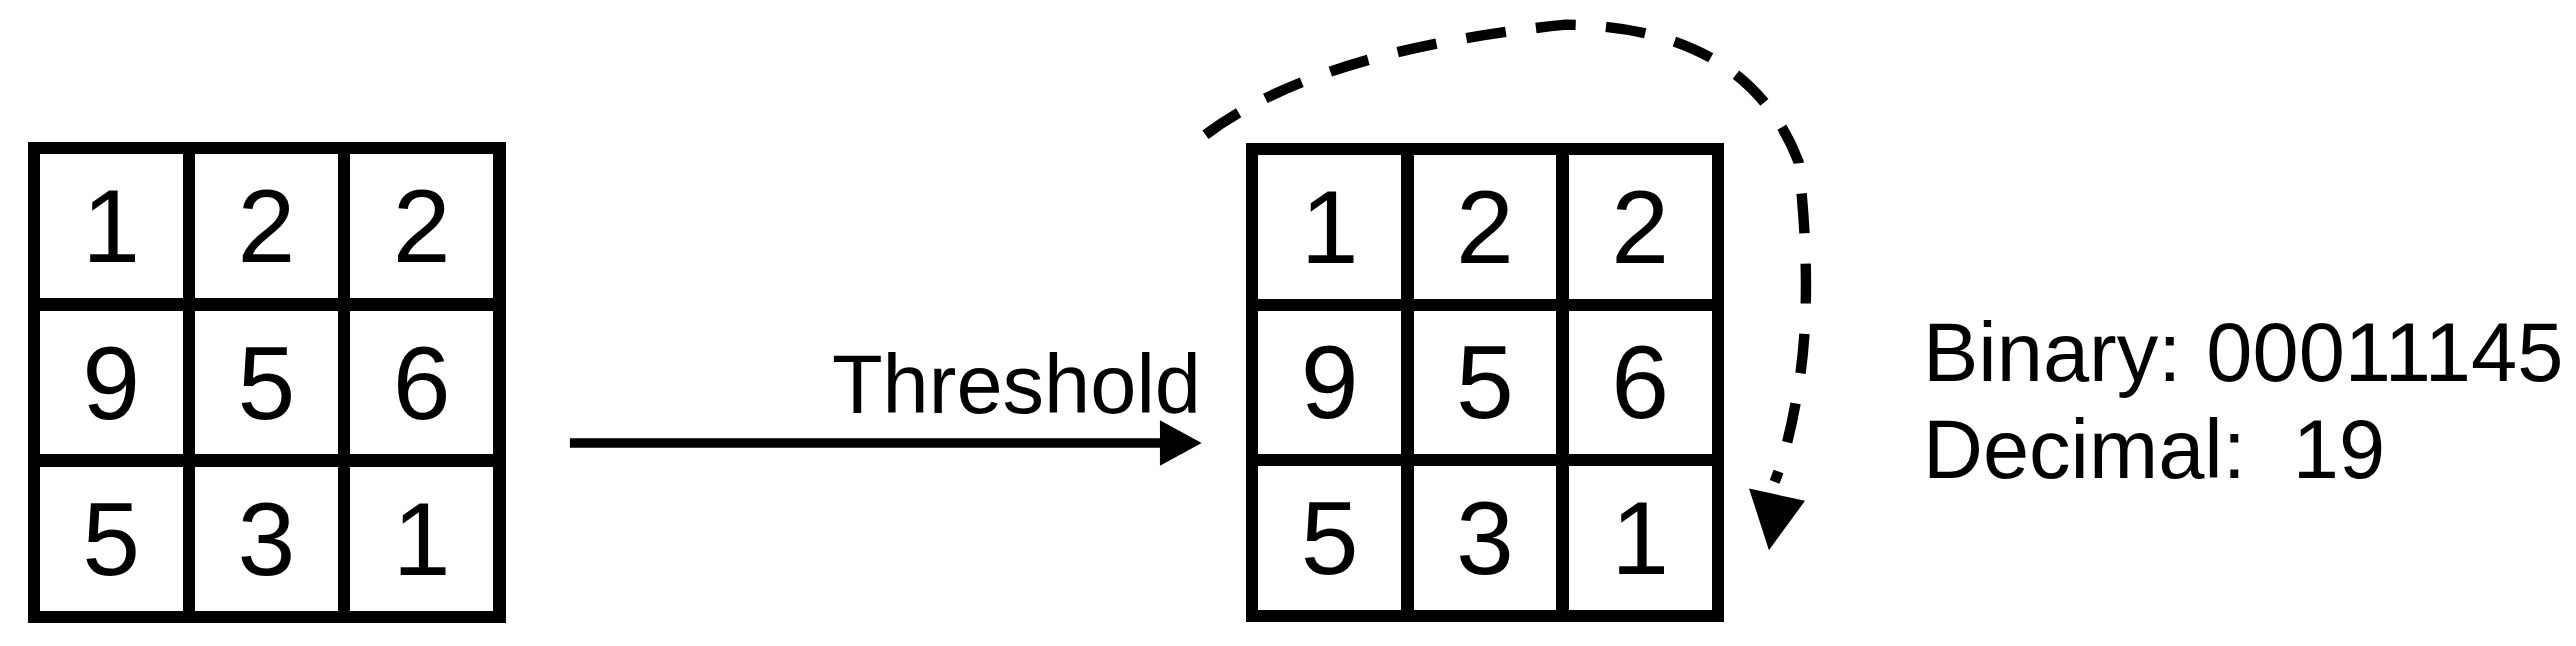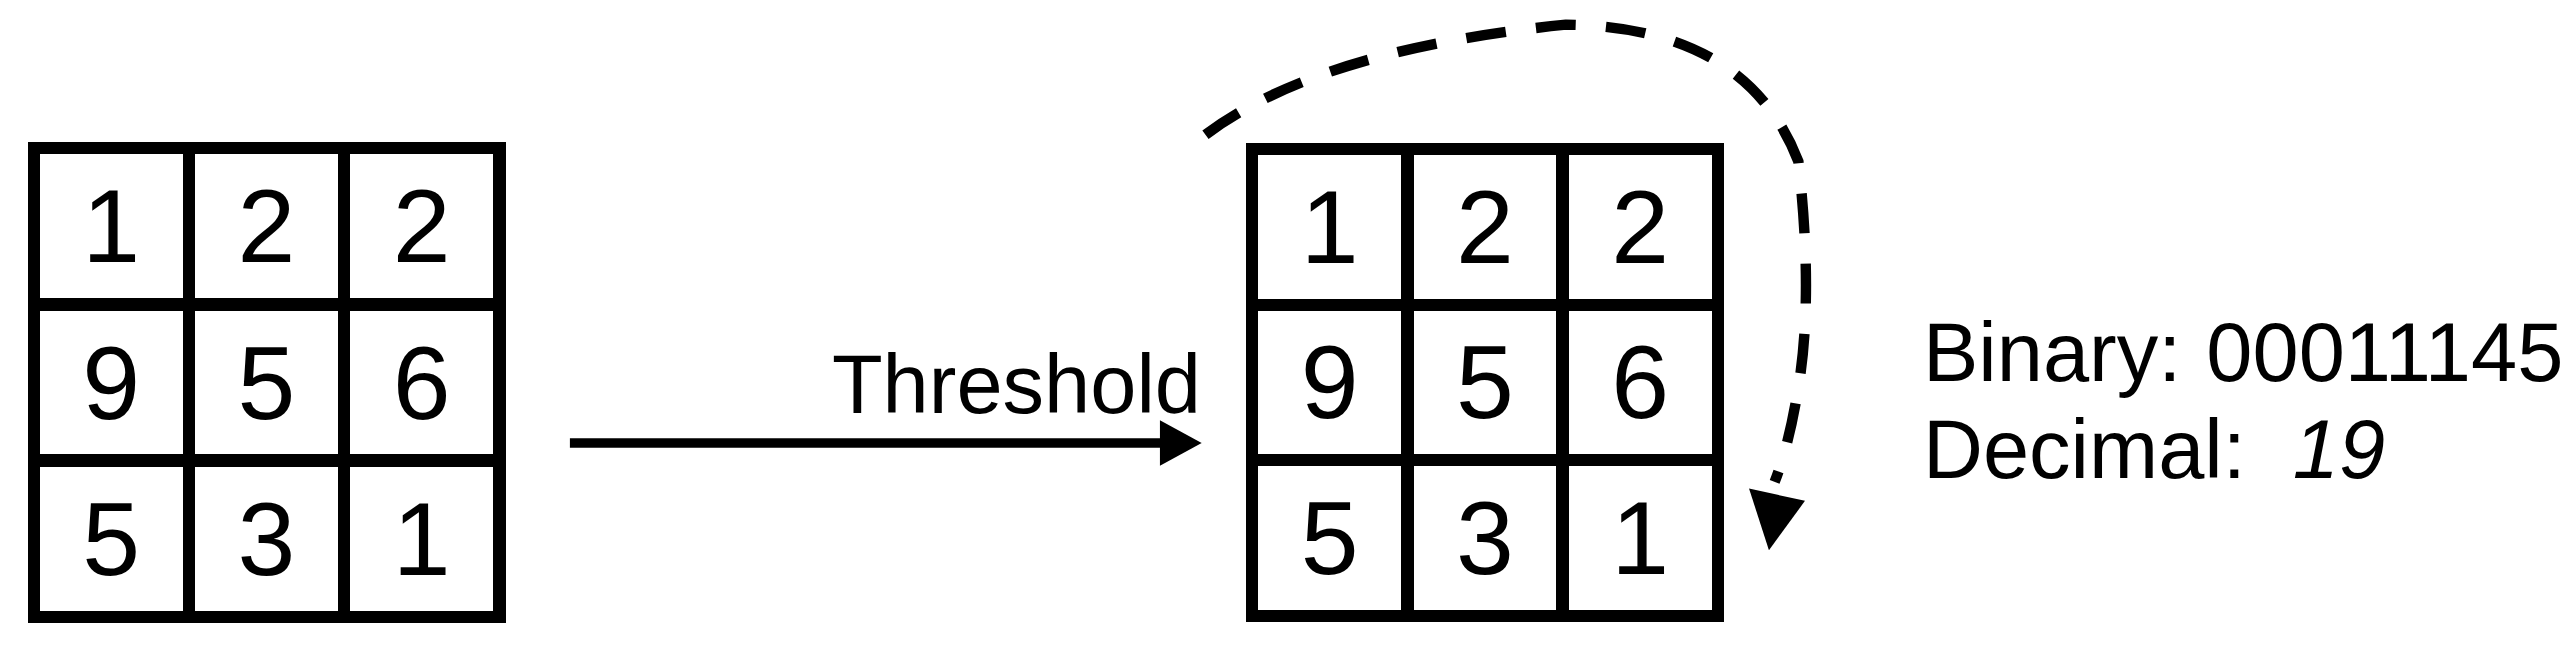--- a/index.html
+++ b/index.html
@@ -51,21 +51,21 @@
   .annotation {
     position: absolute;
     left: 1923px;
     top: 304px;
     font-size: 83px;
     line-height: 97px;
     white-space: nowrap;
   }
   .ann-line { display: block; }
   .ann-value { margin-left: 25px; }
-  .ann-line.second .ann-value { margin-left: 47px; font-style: italic; }
+  .ann-line.second .ann-value { margin-left: 47px; }
 </style>
 </head>
 <body>
 
 <div class="stage">
 
   <svg class="arrow-layer" viewBox="0 0 2714 681" xmlns="http://www.w3.org/2000/svg">
 
     <g>
       <line x1="600" y1="467" x2="1224" y2="467" stroke="#000000" stroke-width="10"></line>

